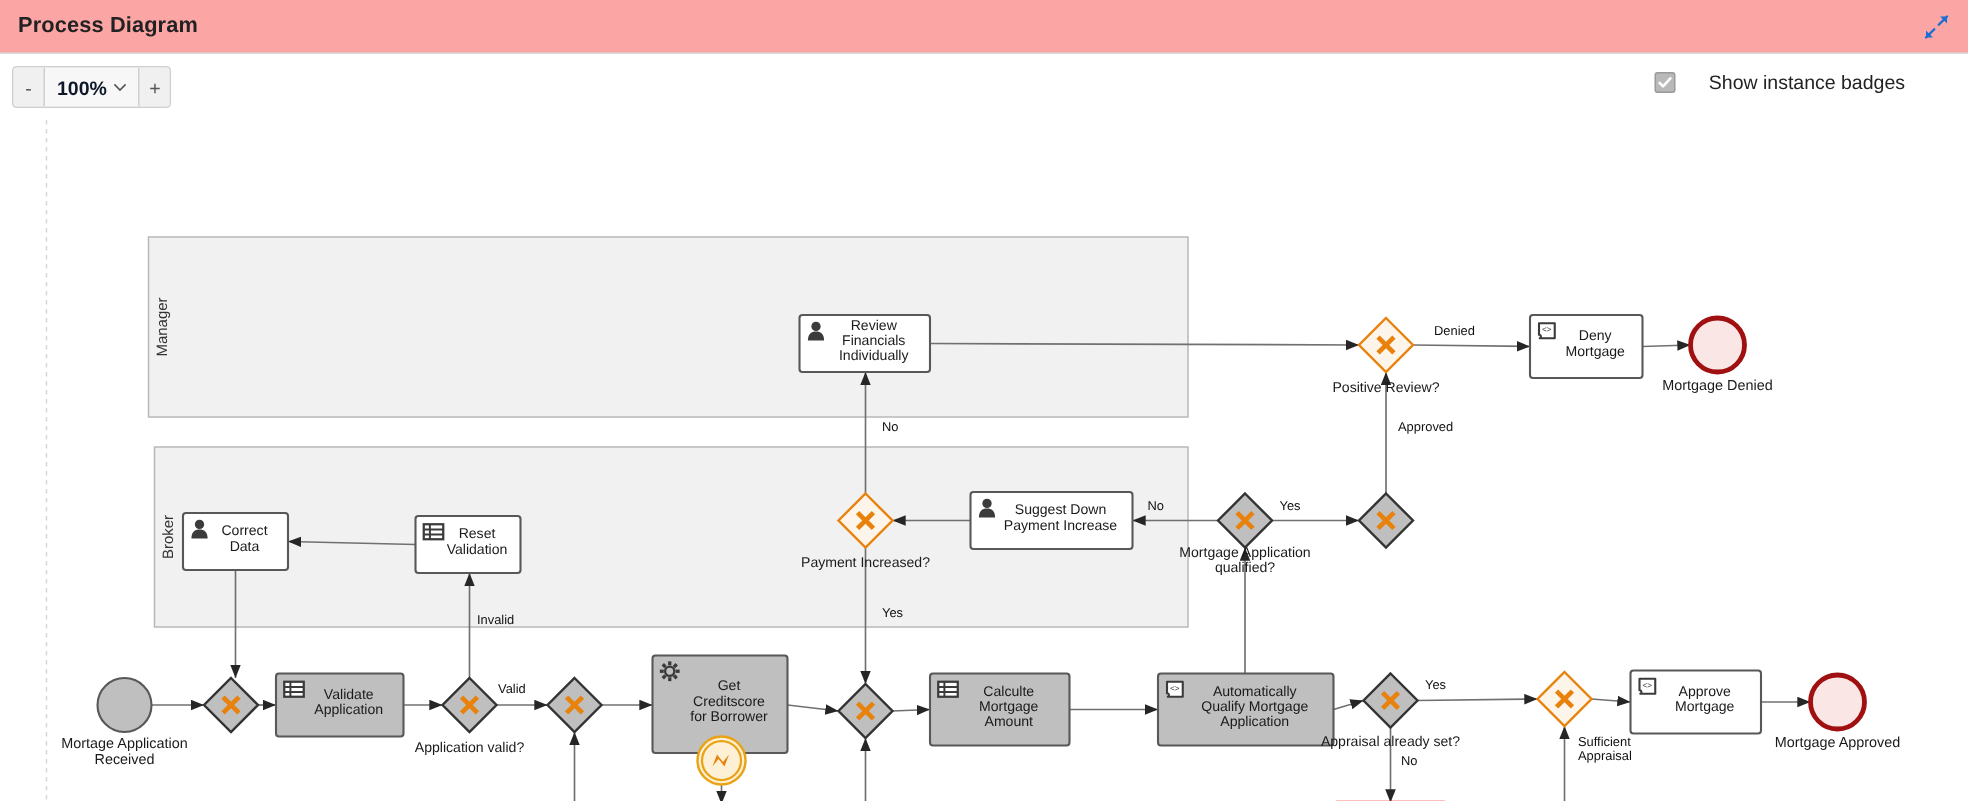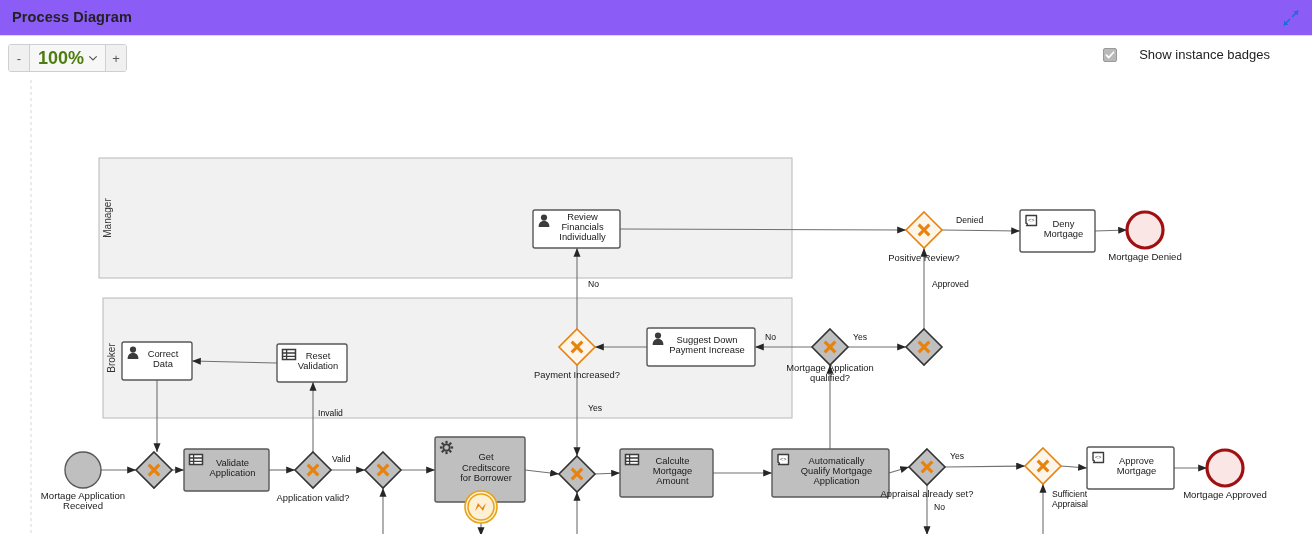--- a/index.html
+++ b/index.html
@@ -9,21 +9,21 @@
     background:#ffffff;
     font-family:"Liberation Sans", sans-serif;
     color:#333;
     -webkit-font-smoothing:antialiased;
   }
   #app{position:relative;width:1312px;height:534px;}
 
   
   .titlebar{
     position:absolute;left:0;top:0;width:1312px;height:36px;
-    background:#8b5cf6;border-bottom:1px solid #dcdcdc;
+    background:#fca5a5;border-bottom:1px solid #dcdcdc;
     box-sizing:border-box;
   }
   .titlebar .title{
     position:absolute;left:12px;top:9px;
     font-size:14.5px;font-weight:bold;color:#222;letter-spacing:.1px;
   }
   .expand-icon{
     position:absolute;right:12px;top:9px;width:18px;height:18px;
     cursor:pointer;
   }
@@ -41,21 +41,21 @@
   }
   .zoomgroup .zbtn{
     width:20px;display:flex;align-items:center;justify-content:center;
     font-size:13px;color:#555;background:#f0f0f0;cursor:pointer;
     border:0;font-family:inherit;
   }
   .zoomgroup .zbtn.minus{border-right:1px solid #cfcfcf;}
   .zoomgroup .zbtn.plus{border-left:1px solid #cfcfcf;}
   .zoomgroup .zlevel{
     display:flex;align-items:center;gap:5px;padding:0 8px;
-    font-size:18px;color:#4d7c0f;background:#f7f7f7;cursor:pointer;font-weight:bold;
+    font-size:13px;color:#0f172a;background:#f7f7f7;cursor:pointer;font-weight:bold;
   }
   .caret{width:8px;height:5px;}
 
   .badgetoggle{
     position:absolute;right:42px;top:11px;
     display:flex;align-items:center;gap:22px;cursor:pointer;
   }
   .chk{
     width:12px;height:12px;border:1px solid #9a9a9a;border-radius:2px;
     background:#b9b9b9;position:relative;flex:none;

